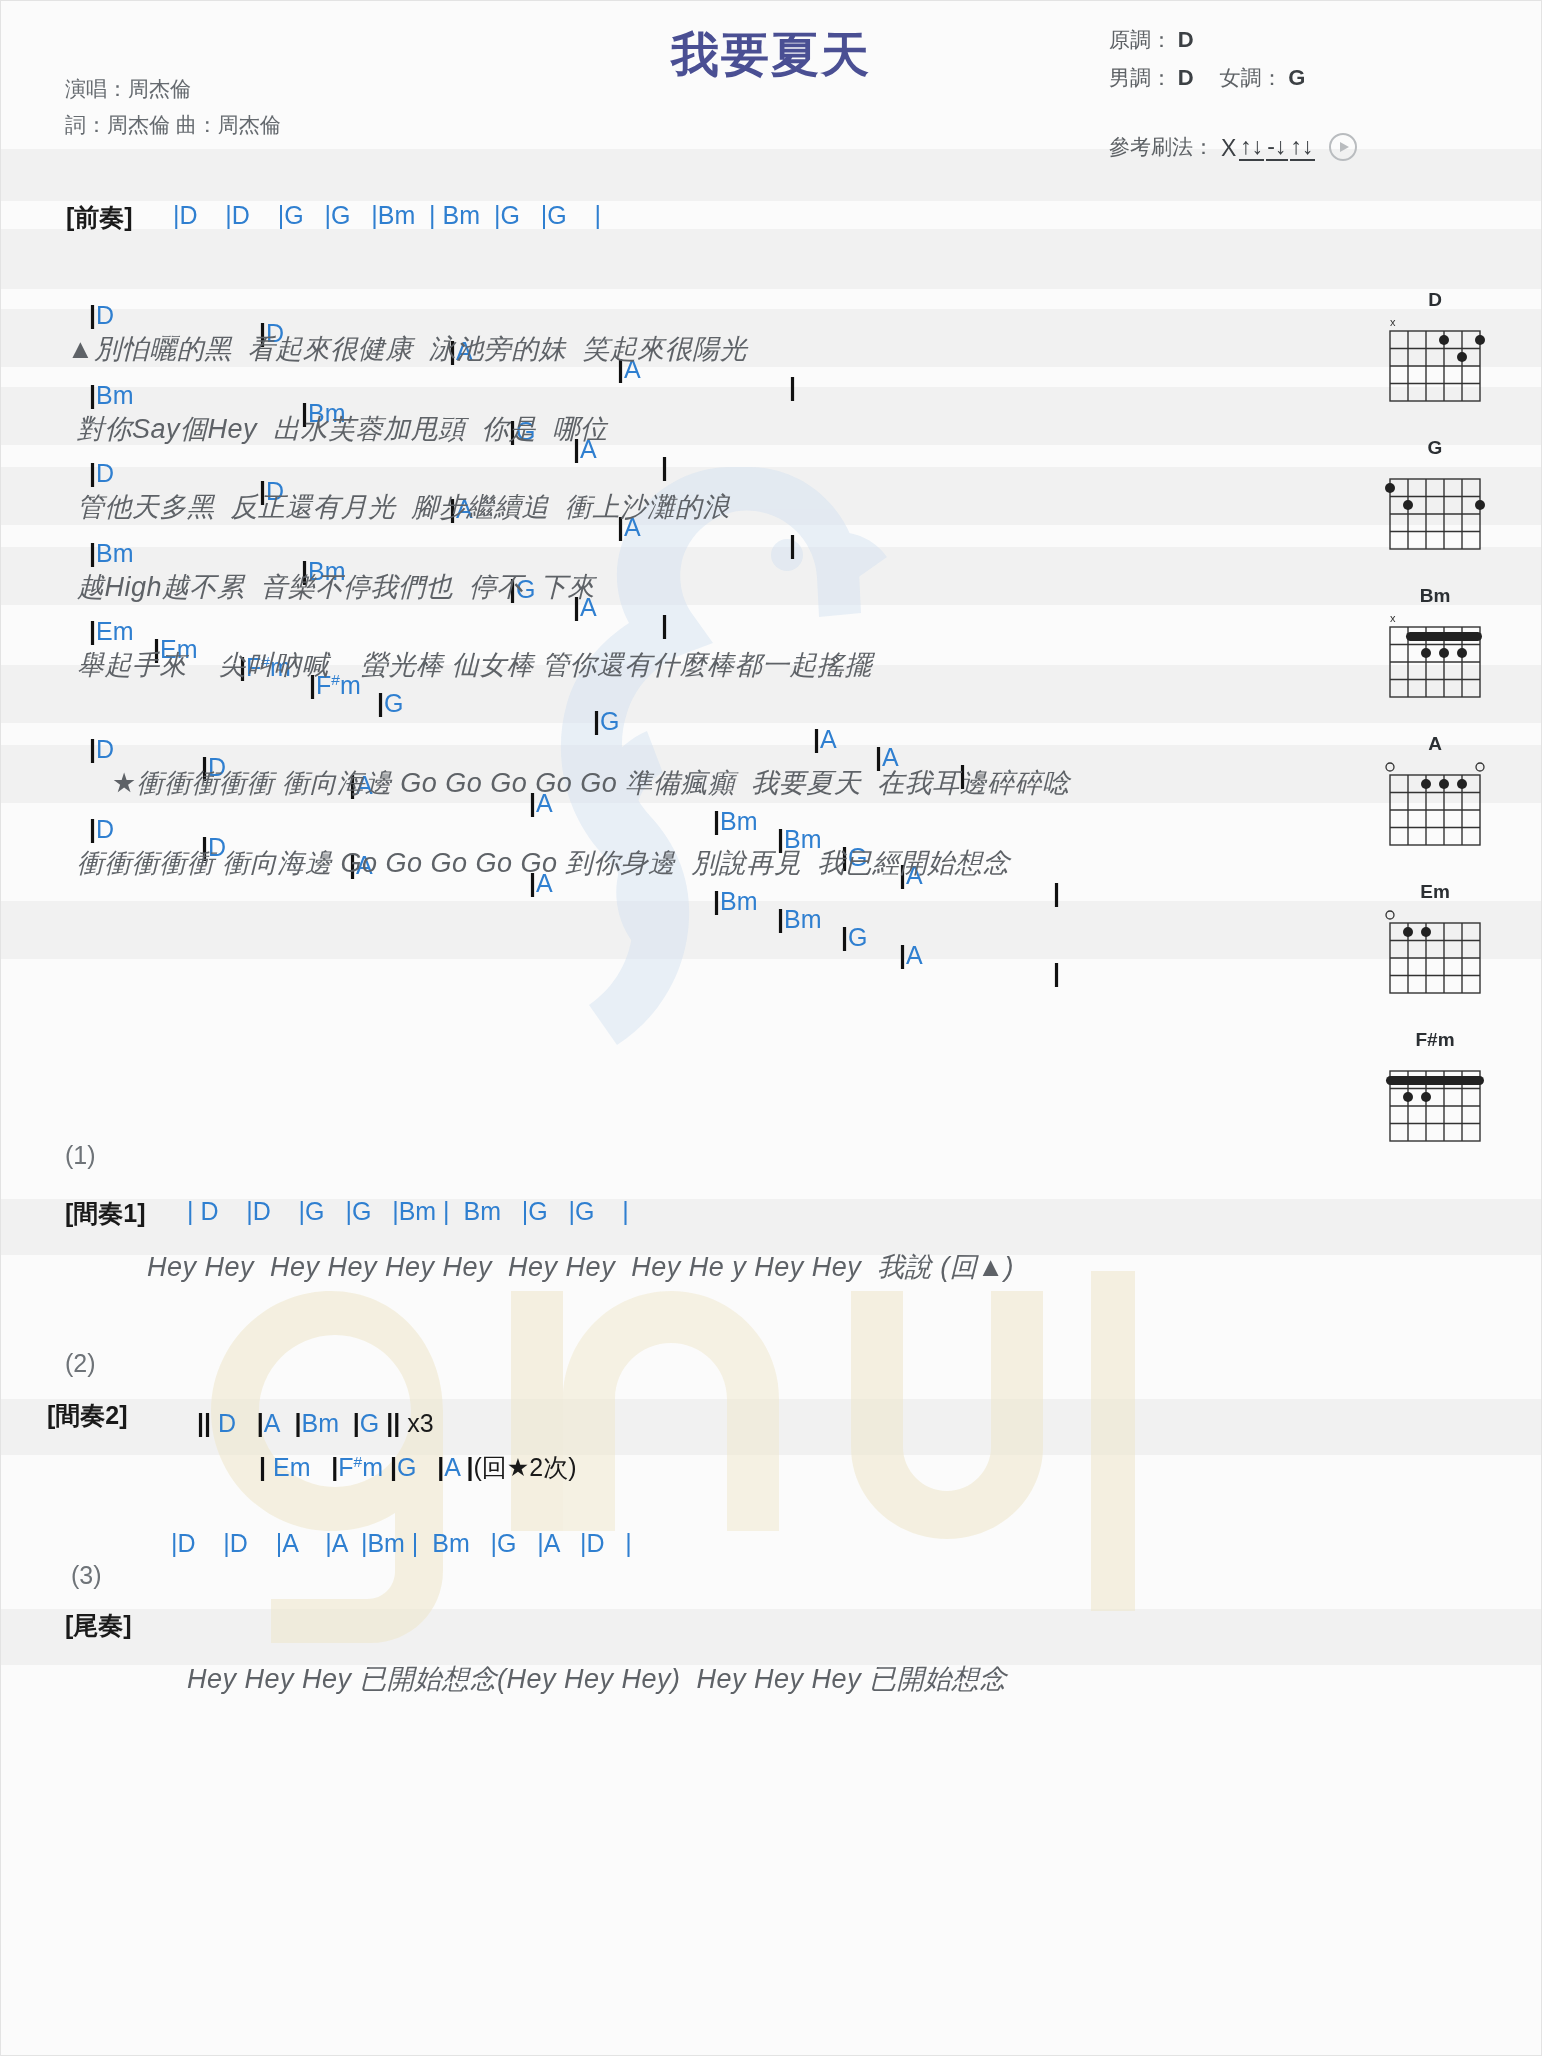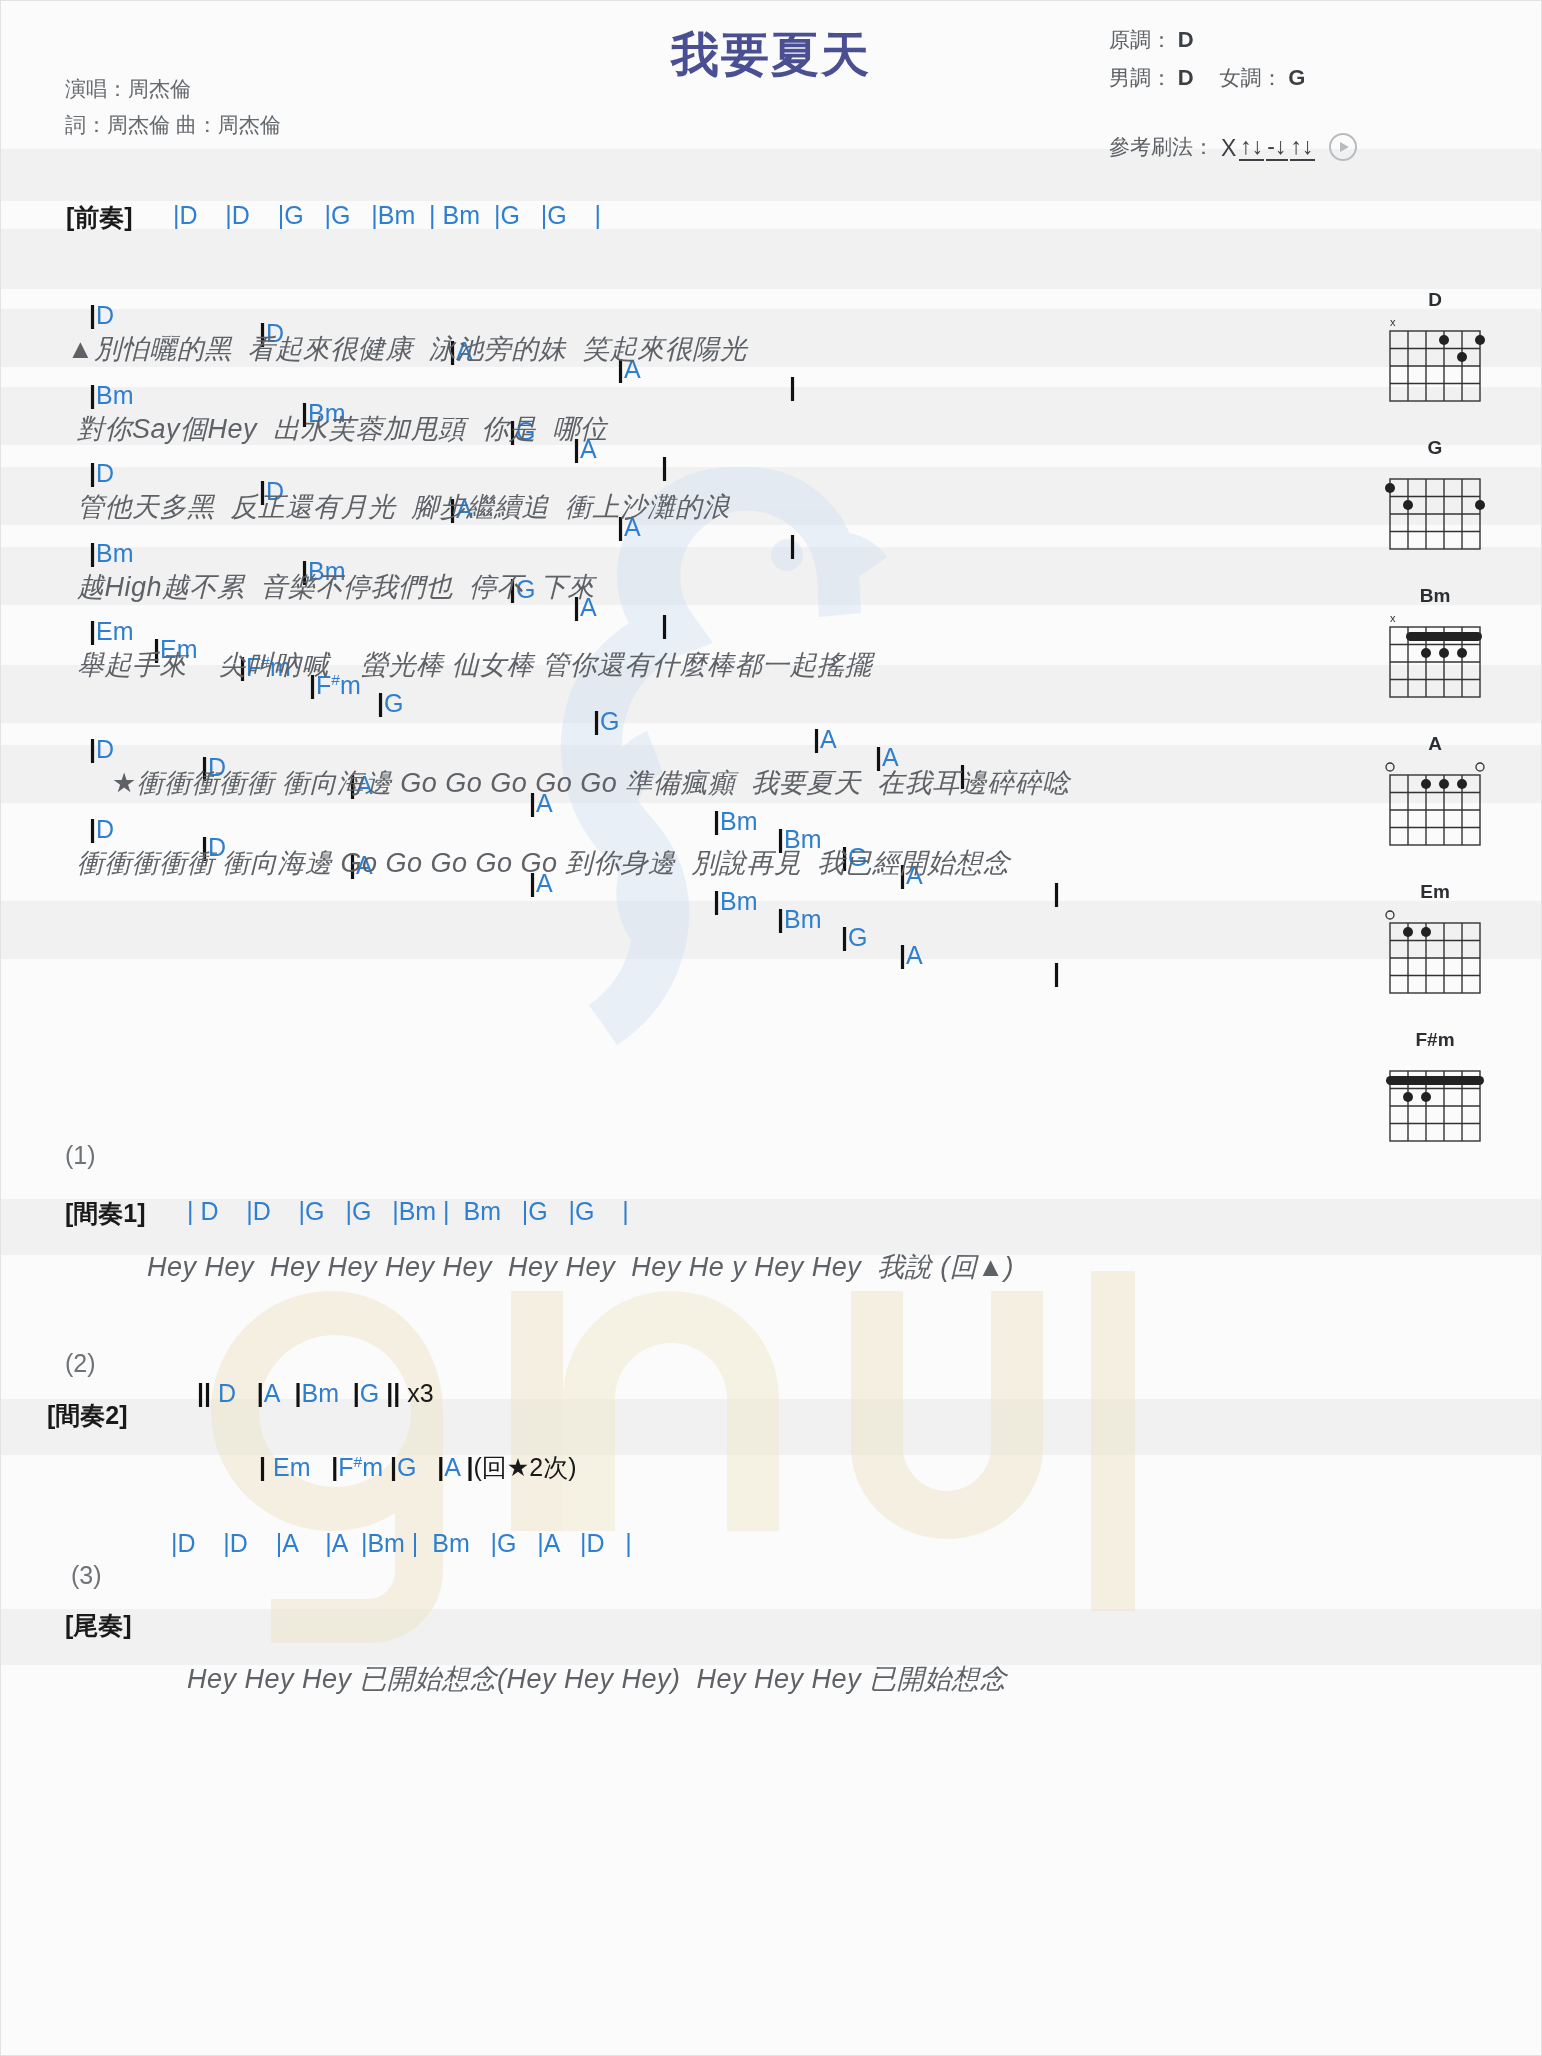--- a/index.html
+++ b/index.html
@@ -330,21 +330,21 @@
     </div>
     <div class="abs lyricline" style="left:76px; top:844px;">衝衝衝衝衝 衝向海邊 Go Go Go Go Go 到你身邊  別說再見  我已經開始想念</div>
 
     <div class="abs numtag" style="left:64px; top:1140px;">(1)</div>
     <div class="abs section-tag" style="left:64px; top:1196px;">[間奏1]</div>
     <div class="abs chordline" style="left:186px; top:1196px;">| D    |D    |G   |G   |Bm |  Bm   |G   |G    |</div>
     <div class="abs lyricline" style="left:146px; top:1248px;">Hey Hey  Hey Hey Hey Hey  Hey Hey  Hey He y Hey Hey  我說 (回▲)</div>
 
     <div class="abs numtag" style="left:64px; top:1348px;">(2)</div>
     <div class="abs section-tag" style="left:46px; top:1398px;">[間奏2]</div>
-    <div class="abs chordline" style="left:196px; top:1378px;"><span class="bar">||</span> <span class="c">D</span>&nbsp; &nbsp;<span class="bar">|</span><span class="c">A</span>&nbsp; <span class="bar">|</span><span class="c">Bm</span>&nbsp; <span class="bar">|</span><span class="c">G</span> <span class="bar">||</span> <span style="color:#1a1a1a;">x3</span></div>
+    <div class="abs chordline" style="left:196px; top:1408px;"><span class="bar">||</span> <span class="c">D</span>&nbsp; &nbsp;<span class="bar">|</span><span class="c">A</span>&nbsp; <span class="bar">|</span><span class="c">Bm</span>&nbsp; <span class="bar">|</span><span class="c">G</span> <span class="bar">||</span> <span style="color:#1a1a1a;">x3</span></div>
     <div class="abs chordline" style="left:258px; top:1450px;"><span class="bar">|</span> <span class="c">Em</span>&nbsp; &nbsp;<span class="bar">|</span><span class="c">F<sup>#</sup>m</span> <span class="bar">|</span><span class="c">G</span>&nbsp; &nbsp;<span class="bar">|</span><span class="c">A</span> <span class="bar">|</span><span style="color:#1a1a1a;">(回★2次)</span></div>
 
     <div class="abs numtag" style="left:70px; top:1560px;">(3)</div>
     <div class="abs section-tag" style="left:64px; top:1608px;">[尾奏]</div>
     <div class="abs chordline" style="left:170px; top:1528px;">|D    |D    |A    |A  |Bm |  Bm   |G   |A   |D   |</div>
     <div class="abs lyricline" style="left:186px; top:1660px;">Hey Hey Hey 已開始想念(Hey Hey Hey)  Hey Hey Hey 已開始想念</div>
 
     <div class="diagrams">
 
       <div class="diagram">

